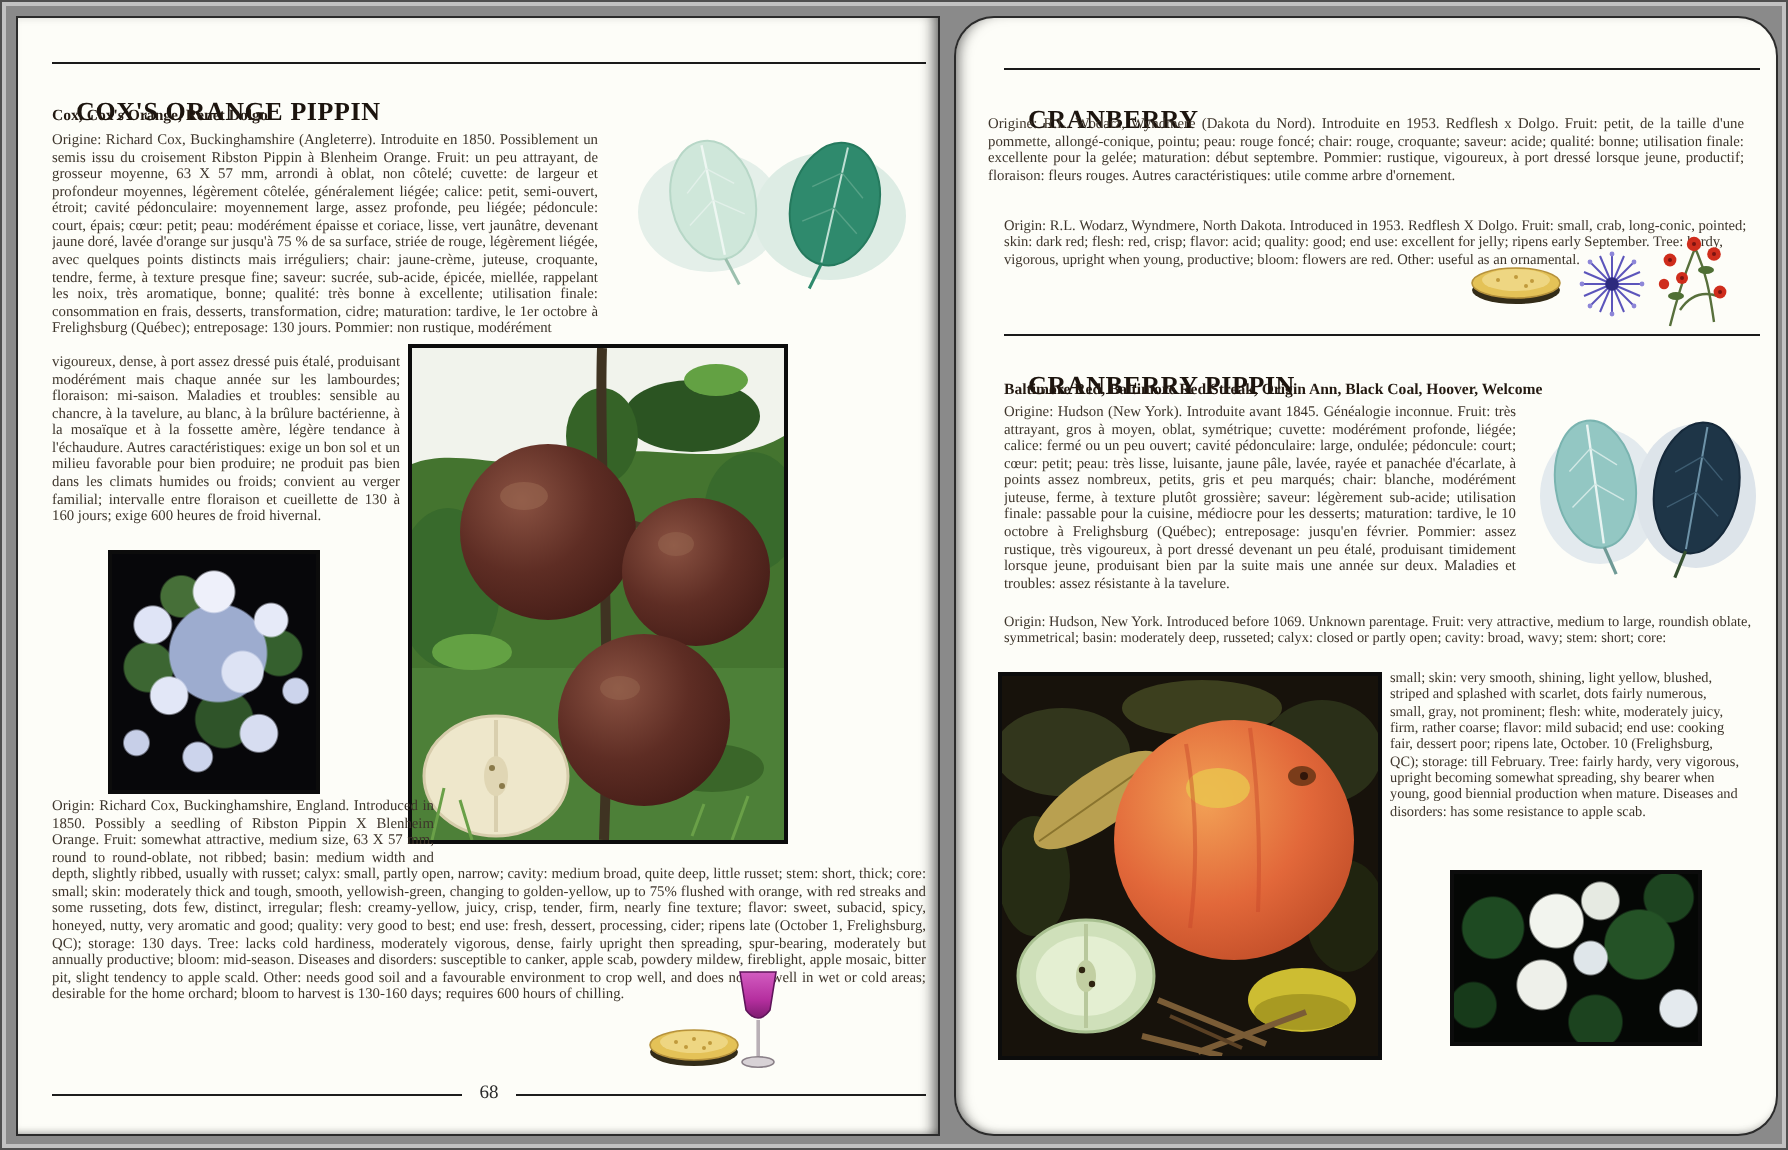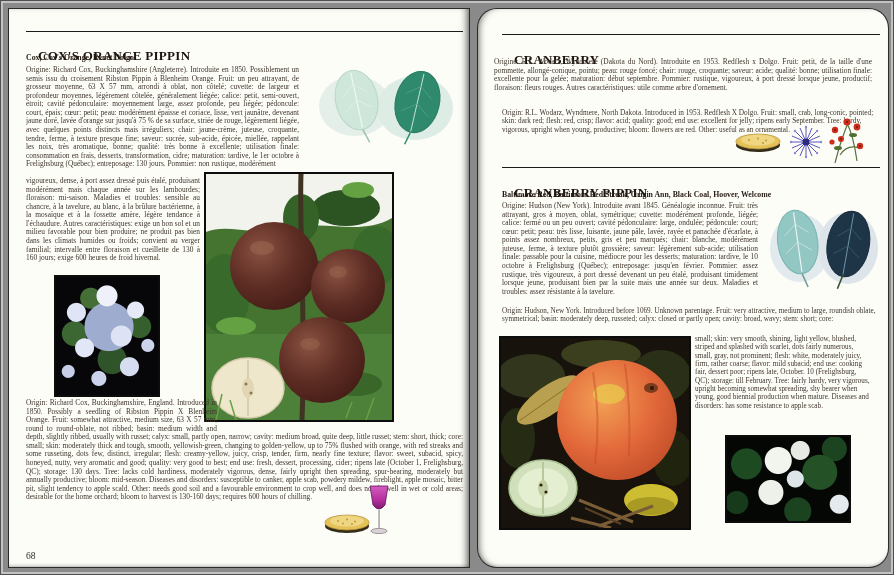--- a/index.html
+++ b/index.html
@@ -13,21 +13,21 @@
   .page-right{left:477px;width:410px;
      box-shadow:0 0 0 1px #2b2b2b, inset 5px 0 7px -4px rgba(10,10,10,.6), inset 0 -3px 4px -3px rgba(0,0,0,.35);border-radius:19px;}
   .abs{position:absolute;}
   .rule{border-top:1px solid #1a1a1a;height:0;}
   h1.vtitle{margin:12px;font-size:13px;font-weight:bold;color:#1c140e;letter-spacing:.3px;}
   .vsyn{font-size:7.8px;font-weight:bold;color:#241a12;}
   .body-txt{font-size:7.4px;line-height:1.16;color:#3e352b;text-align:justify;}
   .body-txt-l{font-size:7.3px;line-height:1.16;color:#3e352b;text-align:left;}
   .clip{overflow:hidden;}
   .photo{border:2px solid #0c0c0c;box-sizing:border-box;}
-  .pagefoot{display:flex;gap:9px;flex-direction:column;}
+  .pagefoot{display:flex;align-items:center;gap:9px;}
   .pagefoot .ln{flex:1;height:1px;background:#1d1d1d;}
   .pagefoot .num{font-size:9.5px;color:#2a2a2a;line-height:1;}
   .spacer-r{float:right;width:246px;height:34px;}
   .leafwrap{float:right;margin:0 0 3px 6px;}
   .leafwrap2{float:right;margin:0 0 3px 6px;}
   
   .blossom1{background:
     radial-gradient(circle at 50% 16%, #eef0fa 0 10px, rgba(0,0,0,0) 11px),
     radial-gradient(circle at 20% 30%, #dfe4f6 0 9px, rgba(0,0,0,0) 10px),
     radial-gradient(circle at 78% 28%, #e6eaf8 0 8px, rgba(0,0,0,0) 9px),

